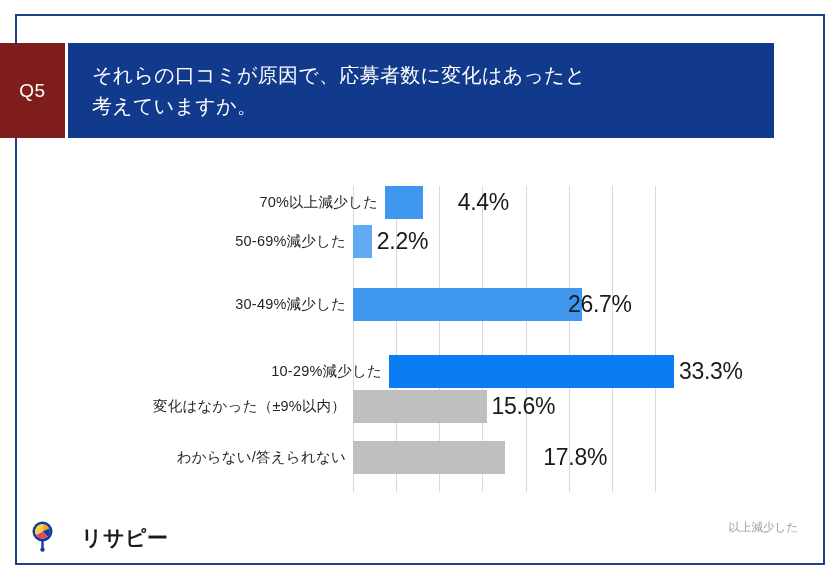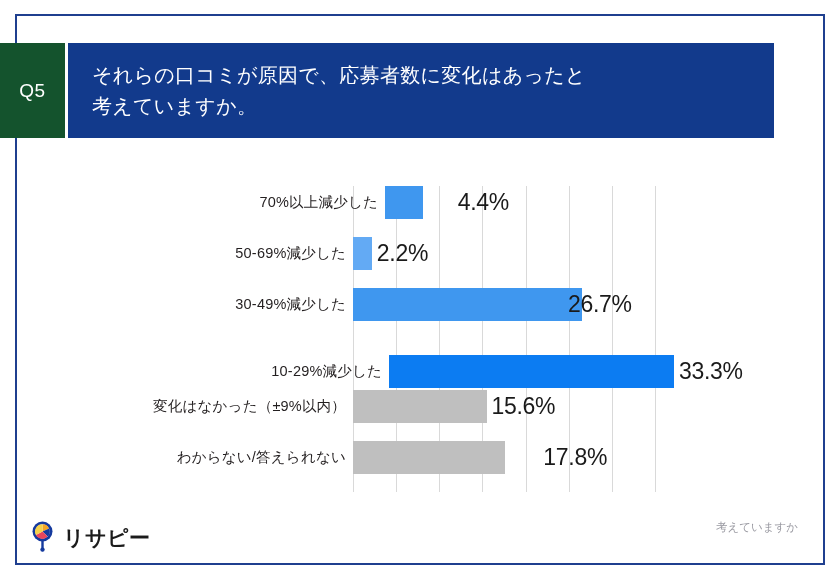--- a/index.html
+++ b/index.html
@@ -34,21 +34,21 @@
     top: 43px;
     width: 774px;
     height: 95px;
   }
   #q-badge {
     position: absolute;
     left: 0px;
     top: 0px;
     width: 65px;
     height: 95px;
-    background: #14532d;
+    background: #7f1d1d;
     color: #ffffff;
     display: flex;
     align-items: center;
     justify-content: center;
     font-size: 19px;
     letter-spacing: 0.5px;
   }
   #question-box {
     position: absolute;
     left: 68px;
@@ -142,21 +142,21 @@
     bottom: 0px;
     width: 840px;
     height: 70px;
   }
   #logo {
     position: absolute;
     left: 30px;
     top: 8px;
     display: flex;
     align-items: center;
-    gap: 7px;
+    gap: 25px;
   }
   #logo-text {
     font-size: 21px;
     color: #1b1b1b;
     letter-spacing: 0.5px;
     font-weight: bold;
   }
   #source {
     position: absolute;
     right: 42px;
@@ -194,21 +194,21 @@
       <div class="gridline" style="left: 302px;"></div>
     </div>
 </div>
 
 <div id="bars">
     <div class="bar-row" style="top: 0px; margin-left: 32px;">
       <div class="bar-label">70%以上減少した</div>
       <div class="bar-rect" style="width: 37.664px; height: 33px; background: rgb(63, 151, 239);"></div>
       <div class="bar-value" style="left: 395.664px; padding-left: 30px;">4.4%</div>
     </div>
-    <div class="bar-row" style="top: 51px;">
+    <div class="bar-row" style="top: 39px;">
       <div class="bar-label">50-69%減少した</div>
       <div class="bar-rect" style="width: 18.832px; height: 33px; background: rgb(99, 170, 244);"></div>
       <div class="bar-value" style="left: 376.832px;">2.2%</div>
     </div>
     <div class="bar-row" style="top: 102px;">
       <div class="bar-label">30-49%減少した</div>
       <div class="bar-rect" style="width: 228.552px; height: 33px; background: rgb(63, 151, 239);"></div>
       <div class="bar-value" style="left: 568px;">26.7%</div>
     </div>
     <div class="bar-row" style="top: 169px; margin-left: 36px;">
@@ -238,15 +238,15 @@
         <circle cx="12.5" cy="11.5" r="7.2" fill="#ffffff"></circle>
         <path d="M12.5 11.5 L12.5 4.3 A7.2 7.2 0 0 1 19.1 8.6 Z" fill="#f5a623"></path>
         <path d="M12.5 11.5 L19.1 8.6 A7.2 7.2 0 0 1 17.6 16.6 Z" fill="#153a9e"></path>
         <path d="M12.5 11.5 L17.6 16.6 A7.2 7.2 0 0 1 5.9 14.9 Z" fill="#e8465c"></path>
         <path d="M12.5 11.5 L5.9 14.9 A7.2 7.2 0 0 1 12.5 4.3 Z" fill="#f5d24a"></path>
       </svg>
     </span>
     <span id="logo-text">リサピー</span>
   </div>
   <div id="source">
-    <div>考えていますか</div>
+    <div>以上減少した</div>
   </div>
 </div>
 
 </body></html>

